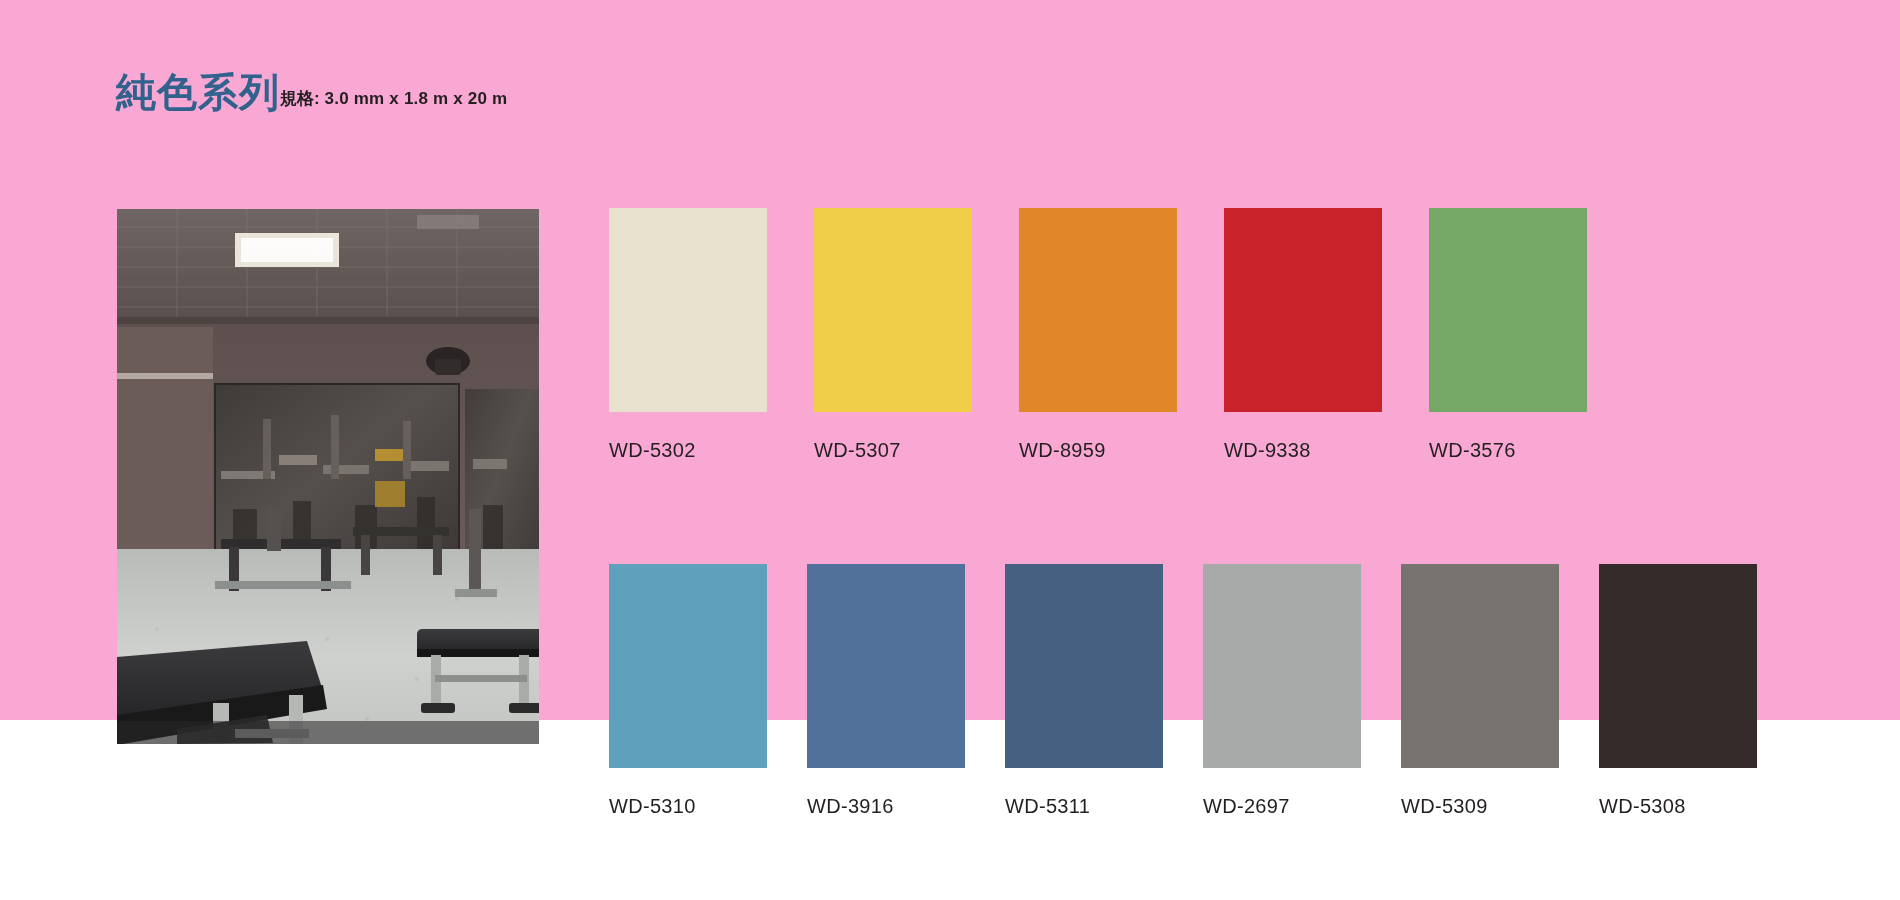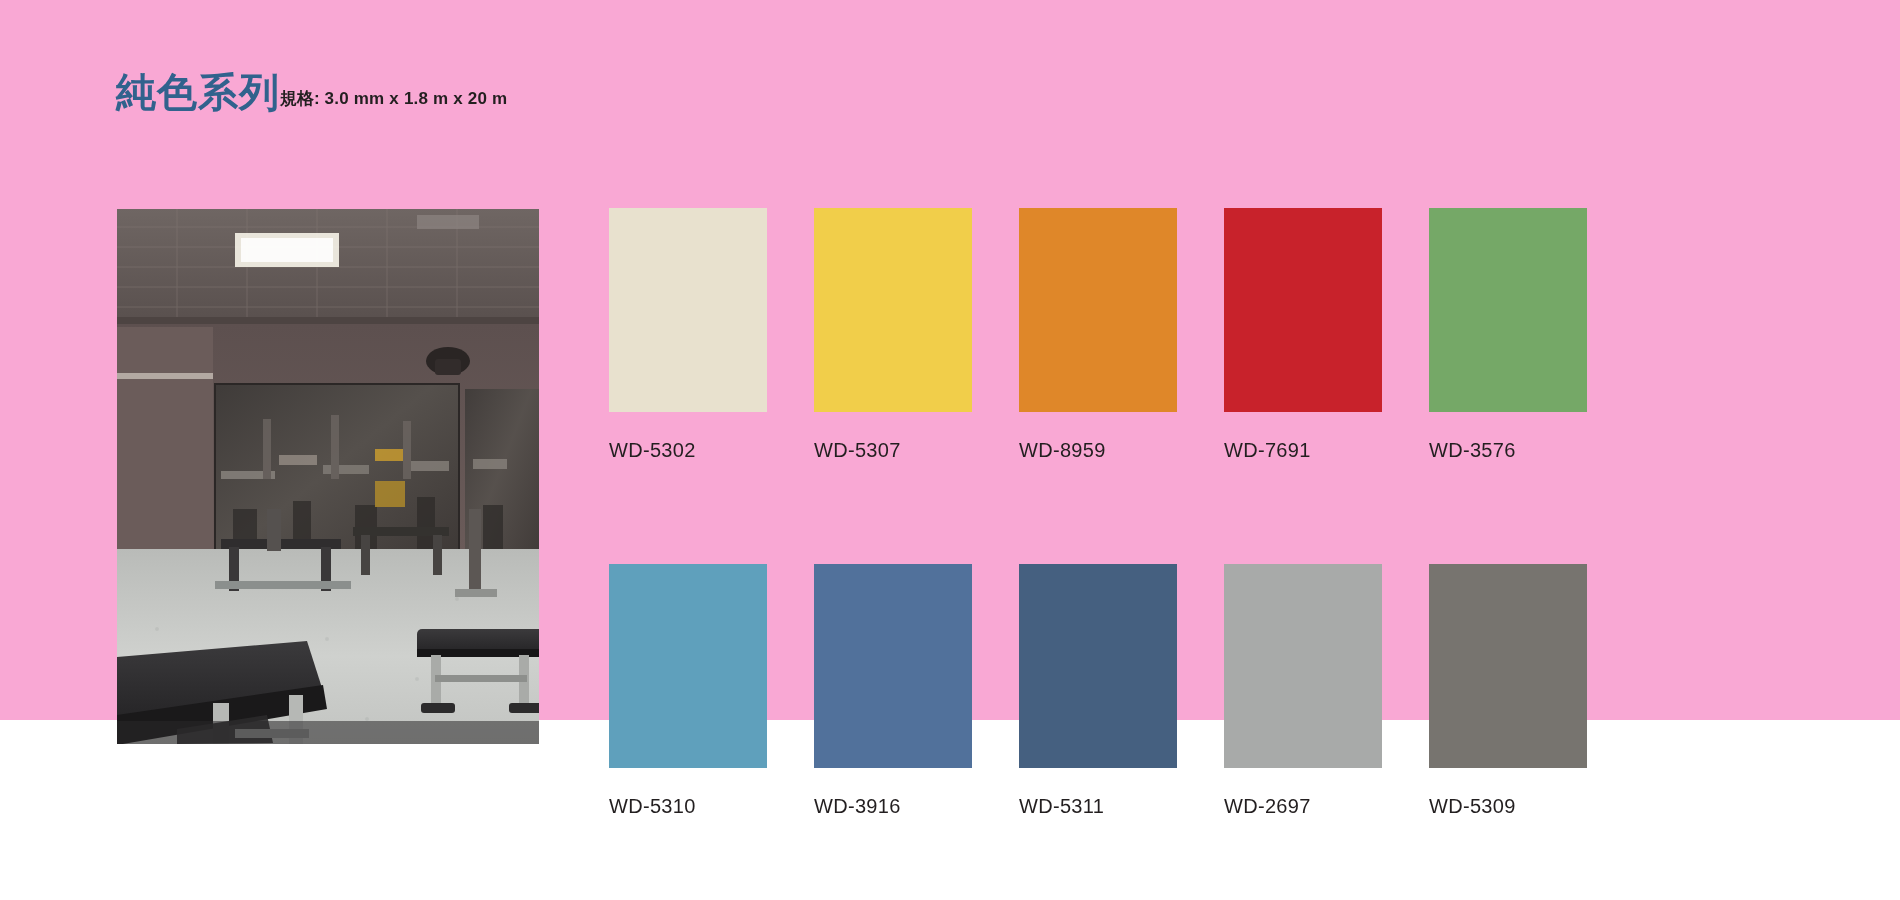--- a/index.html
+++ b/index.html
@@ -231,21 +231,21 @@
       <div class="swatch-cell">
         <span class="swatch-chip" style="background-color: rgb(241, 206, 74);"></span>
         <div class="swatch-label">WD-5307</div>
       </div>
       <div class="swatch-cell">
         <span class="swatch-chip" style="background-color: rgb(223, 135, 41);"></span>
         <div class="swatch-label">WD-8959</div>
       </div>
       <div class="swatch-cell">
         <span class="swatch-chip" style="background-color: rgb(200, 34, 43);"></span>
-        <div class="swatch-label">WD-7691</div>
+        <div class="swatch-label">WD-9338</div>
       </div>
       <div class="swatch-cell">
         <span class="swatch-chip" style="background-color: rgb(117, 168, 103);"></span>
         <div class="swatch-label">WD-3576</div>
       </div>
     </div>
 
     <div class="swatch-row">
       <div class="swatch-cell">
         <span class="swatch-chip" style="background-color: rgb(95, 160, 188);"></span>
@@ -260,16 +260,20 @@
         <div class="swatch-label">WD-5311</div>
       </div>
       <div class="swatch-cell">
         <span class="swatch-chip" style="background-color: rgb(168, 170, 169);"></span>
         <div class="swatch-label">WD-2697</div>
       </div>
       <div class="swatch-cell">
         <span class="swatch-chip" style="background-color: rgb(119, 116, 111);"></span>
         <div class="swatch-label">WD-5309</div>
       </div>
+      <div class="swatch-cell">
+        <span class="swatch-chip" style="background-color: rgb(52, 43, 42);"></span>
+        <div class="swatch-label">WD-5308</div>
+      </div>
     </div>
 
   </div>
 </div>
 
 </body></html>

